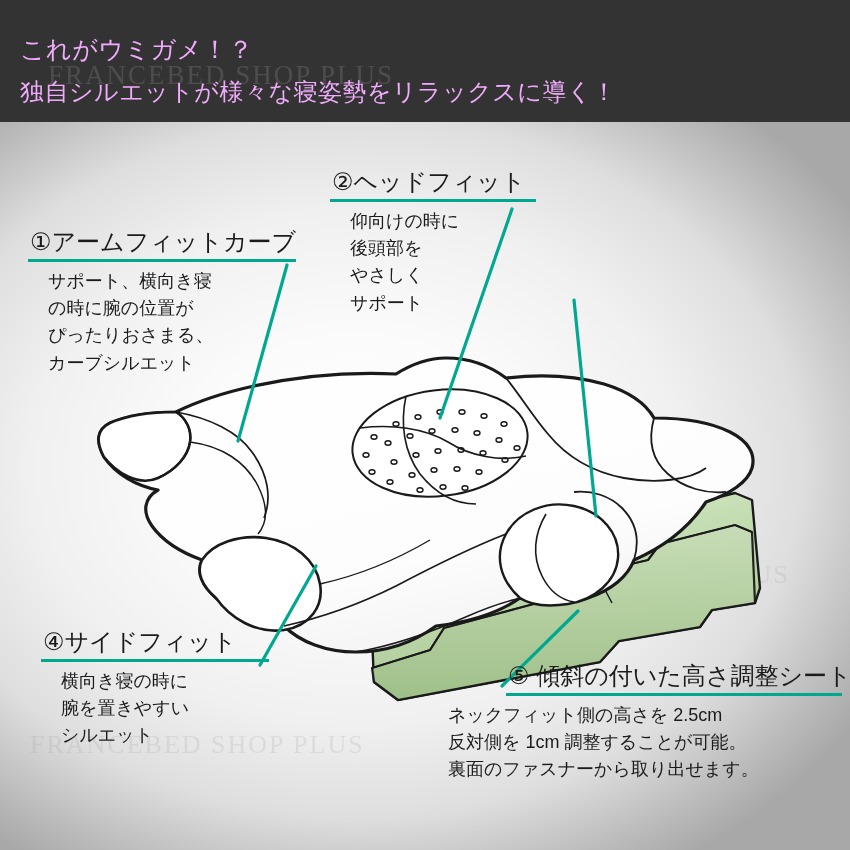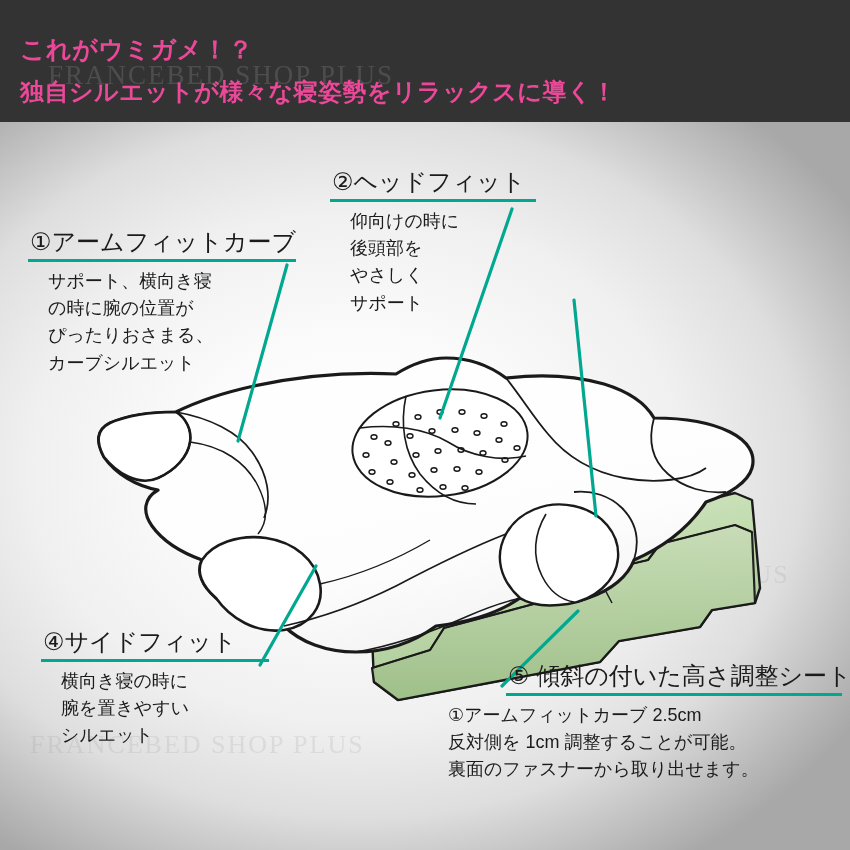--- a/index.html
+++ b/index.html
@@ -14,24 +14,24 @@
     background:
       radial-gradient(ellipse 70% 55% at 42% 55%, #ffffff 0%, #fbfbfb 28%, #f0f0f0 55%, #dedede 75%, #b9b9b9 92%, #a8a8a8 100%),
       linear-gradient(#eaeaea,#b4b4b4);
   }
   
   #header{
     position:absolute;left:0;top:0;width:850px;height:122px;
     background:#333333;overflow:hidden;
   }
   #header .h-line{
-    position:absolute;left:20px;color:#ec4899;
+    position:absolute;left:20px;color:#f0abfc;
     font-size:25px;letter-spacing:.5px;white-space:nowrap;
     font-family:"Liberation Serif","DejaVu Serif",serif;
-    font-weight:700;
+    font-weight:400;
   }
   #header .h1{top:33px;}
   #header .h2{top:76px;font-size:24px;}
   #header .hw{
     position:absolute;left:48px;top:60px;
     font-family:"Liberation Serif","DejaVu Serif",serif;
     font-size:27px;letter-spacing:2px;color:rgba(255,255,255,.13);
     white-space:nowrap;pointer-events:none;
   }
   
@@ -243,18 +243,18 @@
     <div class="title">④サイドフィット</div>
     <div class="rule"></div>
     <div class="body">横向き寝の時に
 腕を置きやすい
 シルエット</div>
   </div>
 
   <div class="ann" id="a5">
     <div class="title">⑤ 傾斜の付いた高さ調整シート</div>
     <div class="rule"></div>
-    <div class="body">①アームフィットカーブ 2.5cm
+    <div class="body">ネックフィット側の高さを 2.5cm
 反対側を 1cm 調整することが可能。
 裏面のファスナーから取り出せます。</div>
   </div>
 
 </div>
 
 </body></html>

